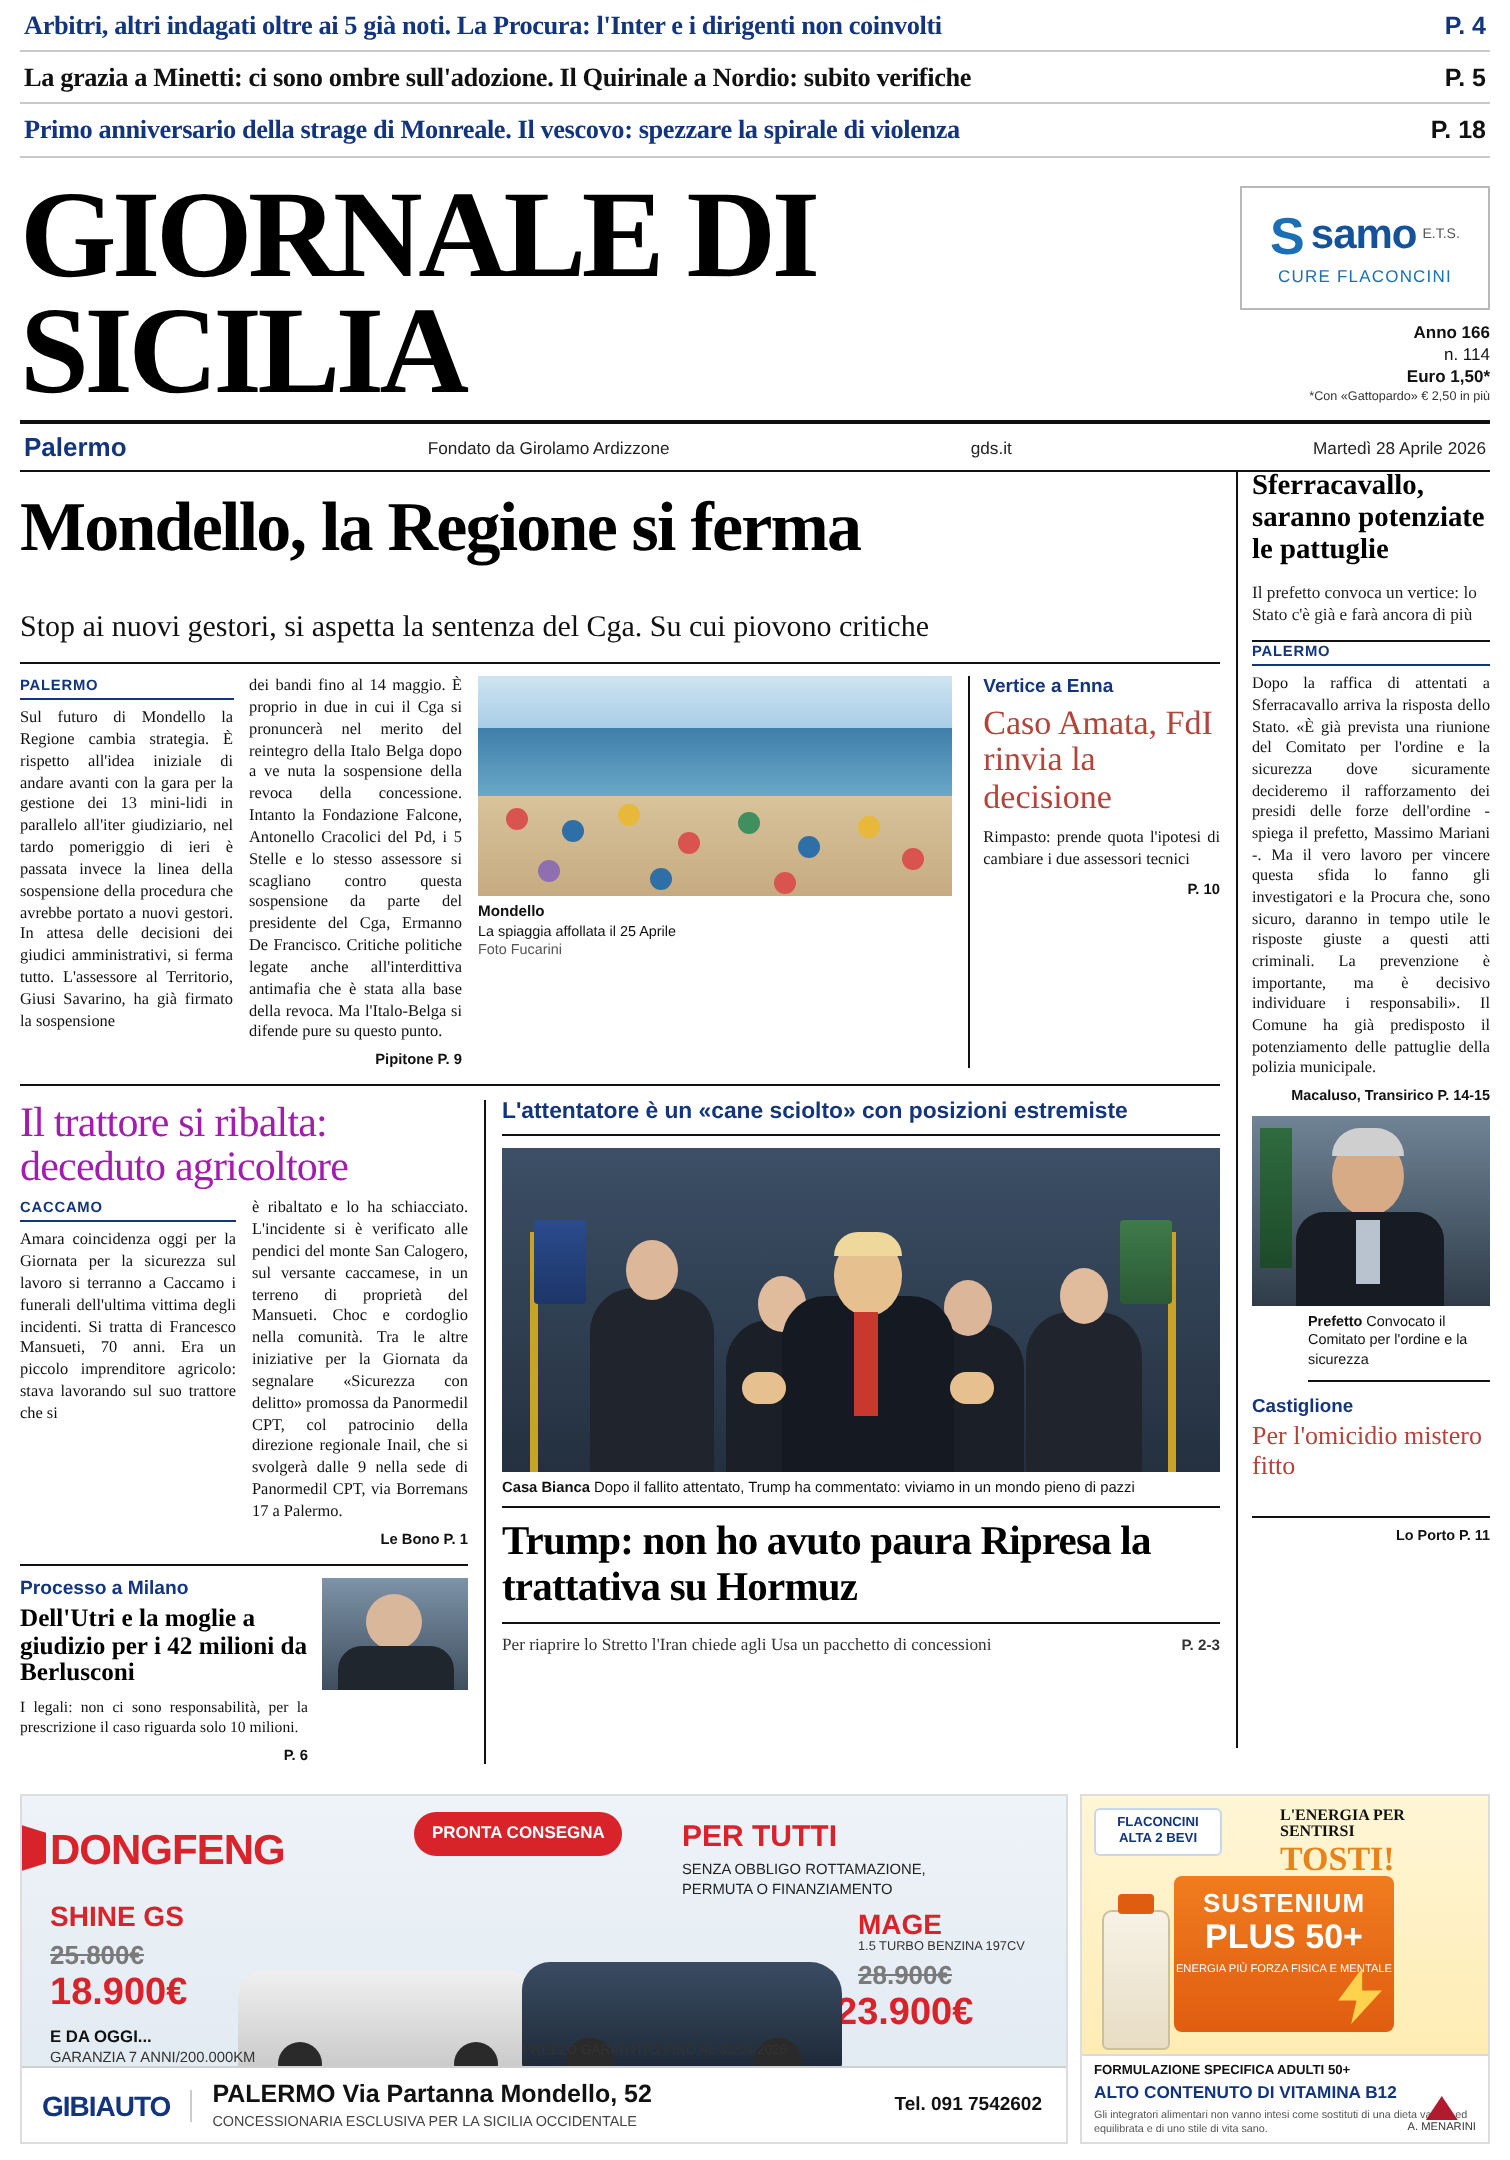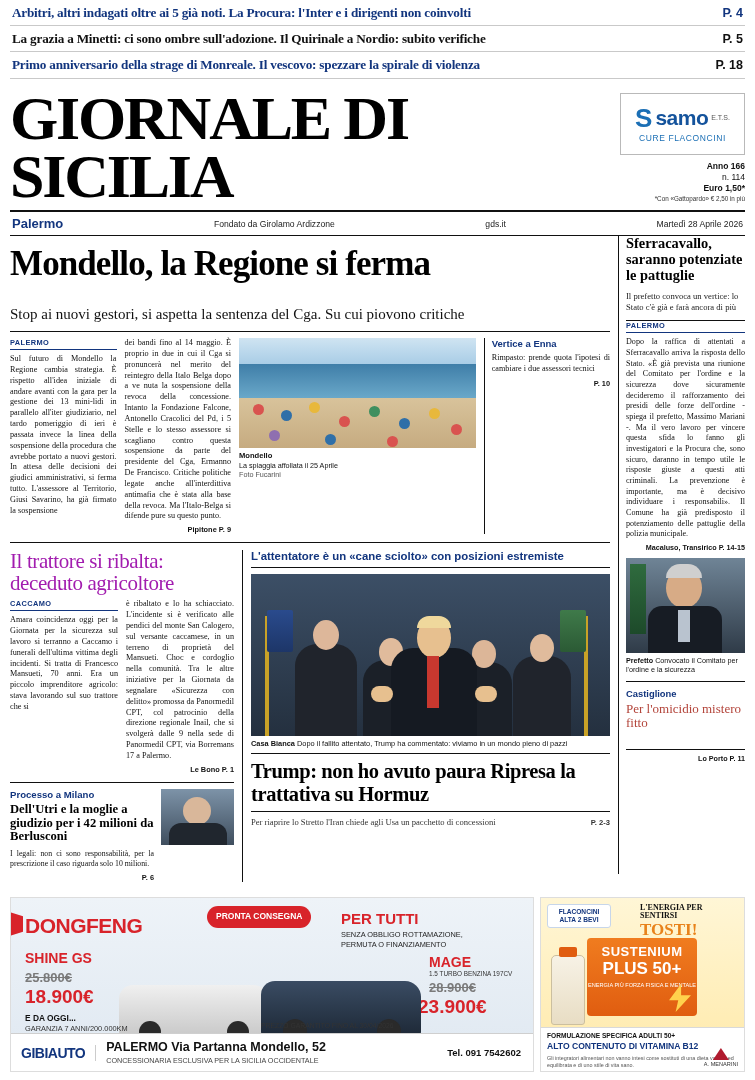--- a/index.html
+++ b/index.html
@@ -388,20 +388,21 @@
     height: 95px; margin-top: 6px; position: relative; overflow: hidden;
     background: #394a5c;
   }
   .rc-caption {
     font-family: "Liberation Sans", sans-serif;
     font-size: 7.2px;
     line-height: 1.3;
     margin-top: 3px;
     padding-bottom: 6px;
     border-bottom: 1px solid #111;
+    margin-left: 28px;
   }
   .rc-kick2 {
     font-family: "Liberation Sans", sans-serif;
     font-weight: bold;
     font-size: 9.4px;
     color: #12357e;
     margin-top: 6px;
   }
   .rc-title2 {
     font-family: "Liberation Serif", serif;
@@ -673,20 +674,21 @@
           </div>
           <div class="photo-caption">
             <b>Mondello</b><br>
             <span>La spiaggia affollata il 25 Aprile</span><br>
             <span class="photo-credit">Foto Fucarini</span>
           </div>
         </div>
 
         <div class="enna-box">
           <div class="box-kicker-blue">Vertice a Enna</div>
+          <div class="enna-title">Caso Amata, FdI rinvia la decisione</div>
           <div class="enna-text">Rimpasto: prende quota l'ipotesi di cambiare i due assessori tecnici</div>
           <div class="page-ref">P. 10</div>
         </div>
       </div>
 
       <div class="hr-thin"></div>
 
       <div class="mid">
         <div class="mid-left">
           <div class="mid-title">Il trattore si ribalta: deceduto agricoltore</div>

